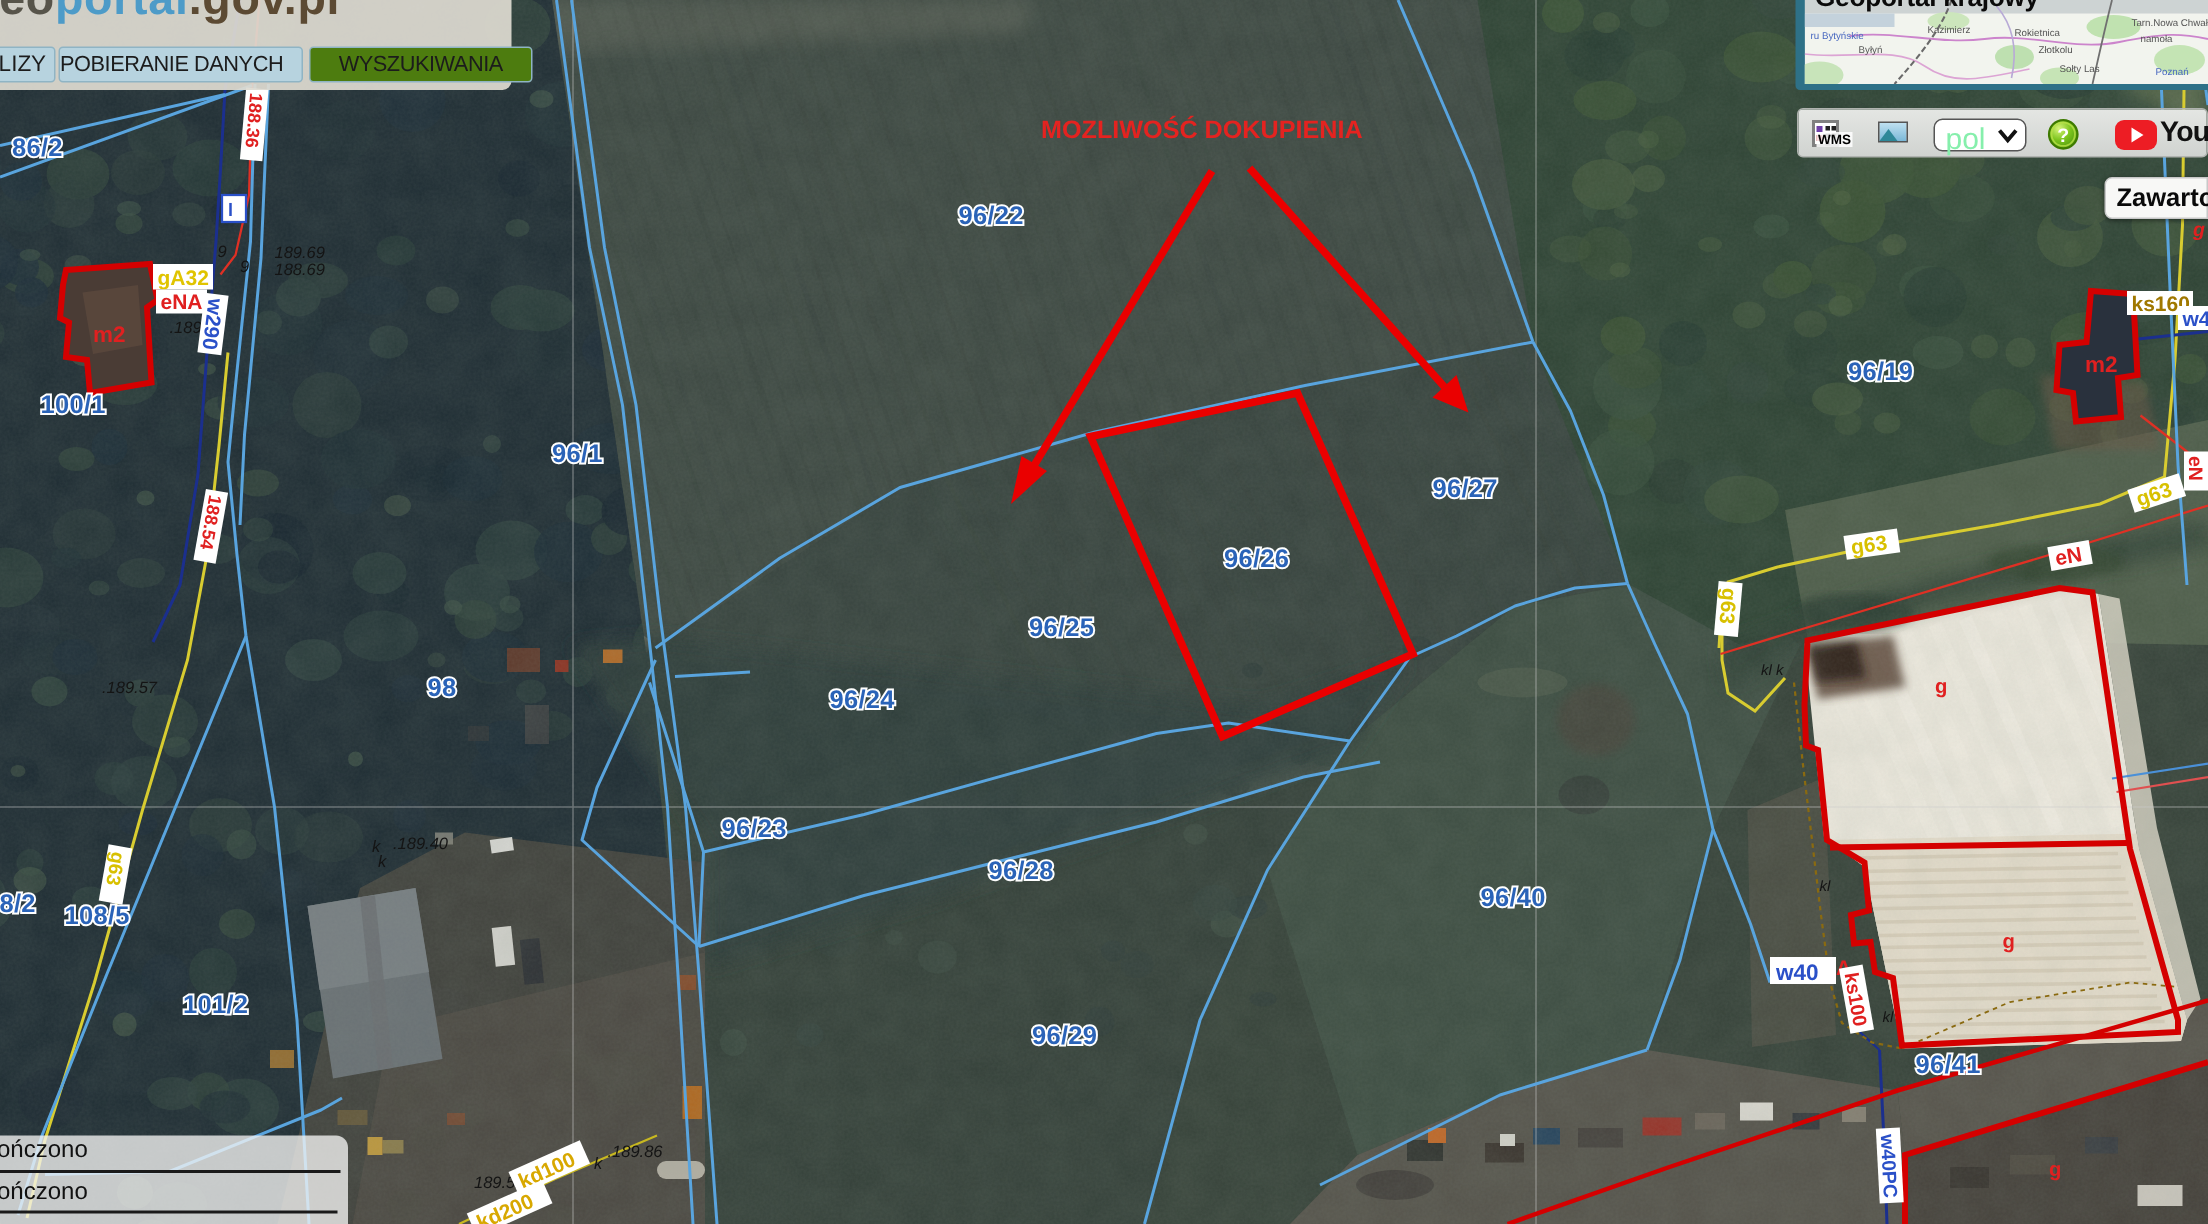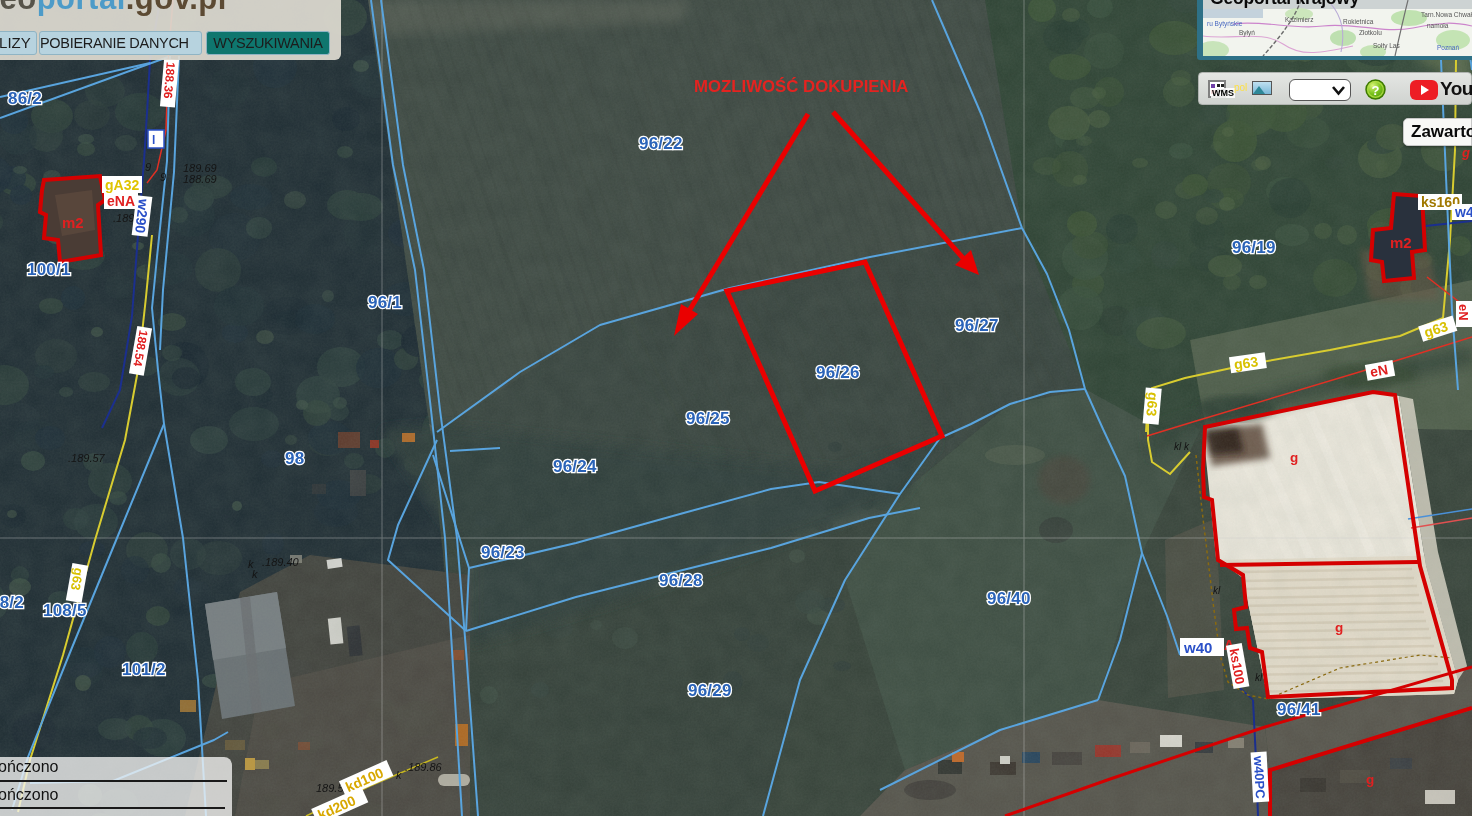--- a/index.html
+++ b/index.html
@@ -856,21 +856,21 @@
 <div style="position:absolute;left:0;top:0;width:341px;height:60px;background:rgba(222,218,209,0.93);border-radius:0 0 6px 0"></div>
 
 <div style="position:absolute;left:-20px;top:-19px;font-size:31px;font-weight:bold;white-space:nowrap;letter-spacing:0.5px"><span style="color:#57544a">geo</span><span style="color:#4d9bc8">portal</span><span style="color:#5c4a33">.gov.pl</span></div>
 
 <div style="position:absolute;left:10px;top:28px;color:#ffffff;font-size:13px;font-weight:bold;opacity:0.95">oo</div>
 
 <div style="position:absolute;left:-38px;top:31px;width:75px;height:24px;background:#b7d3df;border:1px solid #8fb4c4;border-radius:3px;color:#1c1c1c;font-size:15px;line-height:22px;text-align:center">ANALIZY</div>
 
 <div style="position:absolute;left:39px;top:31px;width:163px;height:24px;background:#b7d3df;border:1px solid #8fb4c4;border-radius:3px;color:#1c1c1c;font-size:14.5px;line-height:22px;text-align:left;letter-spacing:-0.3px;white-space:nowrap">POBIERANIE DANYCH</div>
 
-<div style="position:absolute;left:206px;top:31px;width:124px;height:24px;background:#0f766e;border:1px solid #8fb4c4;border-radius:3px;color:#1c1c1c;font-size:14.5px;line-height:22px;text-align:center;letter-spacing:-0.3px;white-space:nowrap">WYSZUKIWANIA</div>
+<div style="position:absolute;left:206px;top:31px;width:149px;height:24px;background:#4d7c0f;border:1px solid #8fb4c4;border-radius:3px;color:#1c1c1c;font-size:14.5px;line-height:22px;text-align:center;letter-spacing:-0.3px;white-space:nowrap">WYSZUKIWANIA</div>
 
 <div style="position:absolute;left:0;top:757px;width:232px;height:59px;background:rgba(244,244,242,0.78);border-radius:0 8px 0 0"></div>
 <div style="position:absolute;left:-2px;top:758px;font-size:16px;color:#111">ończono</div>
 
 <div style="position:absolute;left:0;top:780px;width:227px;height:2px;background:#1a1a1a"></div>
 <div style="position:absolute;left:-2px;top:786px;font-size:16px;color:#111">ończono</div>
 
 <div style="position:absolute;left:0;top:807px;width:225px;height:2px;background:#1a1a1a"></div>
 
 <div style="position:absolute;left:1197px;top:-4px;width:280px;height:64px;background:#2e7187;border-radius:3px"></div>
@@ -914,21 +914,21 @@
 <div style="position:absolute;left:1221px;top:84px;width:3px;height:3px;background:#222"></div>
 <div style="position:absolute;left:1217px;top:89px;width:3px;height:3px;background:#222"></div>
 <div style="position:absolute;left:1221px;top:89px;width:3px;height:3px;background:#222"></div>
 <div style="position:absolute;left:1217px;top:94px;width:3px;height:3px;background:#222"></div>
 
 <div style="position:absolute;left:1252px;top:81px;width:20px;height:14px;background:linear-gradient(#bfe0f0,#7ab8d8);border:1px solid #555"></div>
 <div style="position:absolute;left:1253px;top:86px;width:0;height:0;border-left:6px solid transparent;border-right:6px solid transparent;border-bottom:8px solid #2e8898"></div>
 <div style="position:absolute;left:1211px;top:88px;font-size:9px;font-weight:bold;color:#000;background:rgba(255,255,255,0.85);padding:0 1px;line-height:10px">WMS</div>
 
 <div style="position:absolute;left:1289px;top:79px;width:62px;height:22px;background:#ffffff;border:1.5px solid #555;border-radius:6px"></div>
-<div style="position:absolute;left:1234px;top:82px;font-size:10px;color:#fde047">pol</div>
+<div style="position:absolute;left:1297px;top:82px;font-size:20px;color:#86efac">pol</div>
 <svg style="position:absolute;left:1331px;top:85px" width="15" height="11">
       <path d="M2,2 L7.5,8.5 L13,2" fill="none" stroke="#111" stroke-width="2.6"></path>
     </svg>
 
 <svg style="position:absolute;left:1365px;top:79px" width="21" height="21">
       <circle cx="10.5" cy="10.5" r="9.5" fill="url(#hg)" stroke="#3e7a00" stroke-width="1.5"></circle>
       <circle cx="10.5" cy="10.5" r="7.8" fill="none" stroke="#b8e048" stroke-width="1.2" opacity="0.8"></circle>
       <defs>
         <radialGradient id="hg" cx="0.35" cy="0.3" r="0.9">
           <stop offset="0" stop-color="#d8f47a"></stop>

